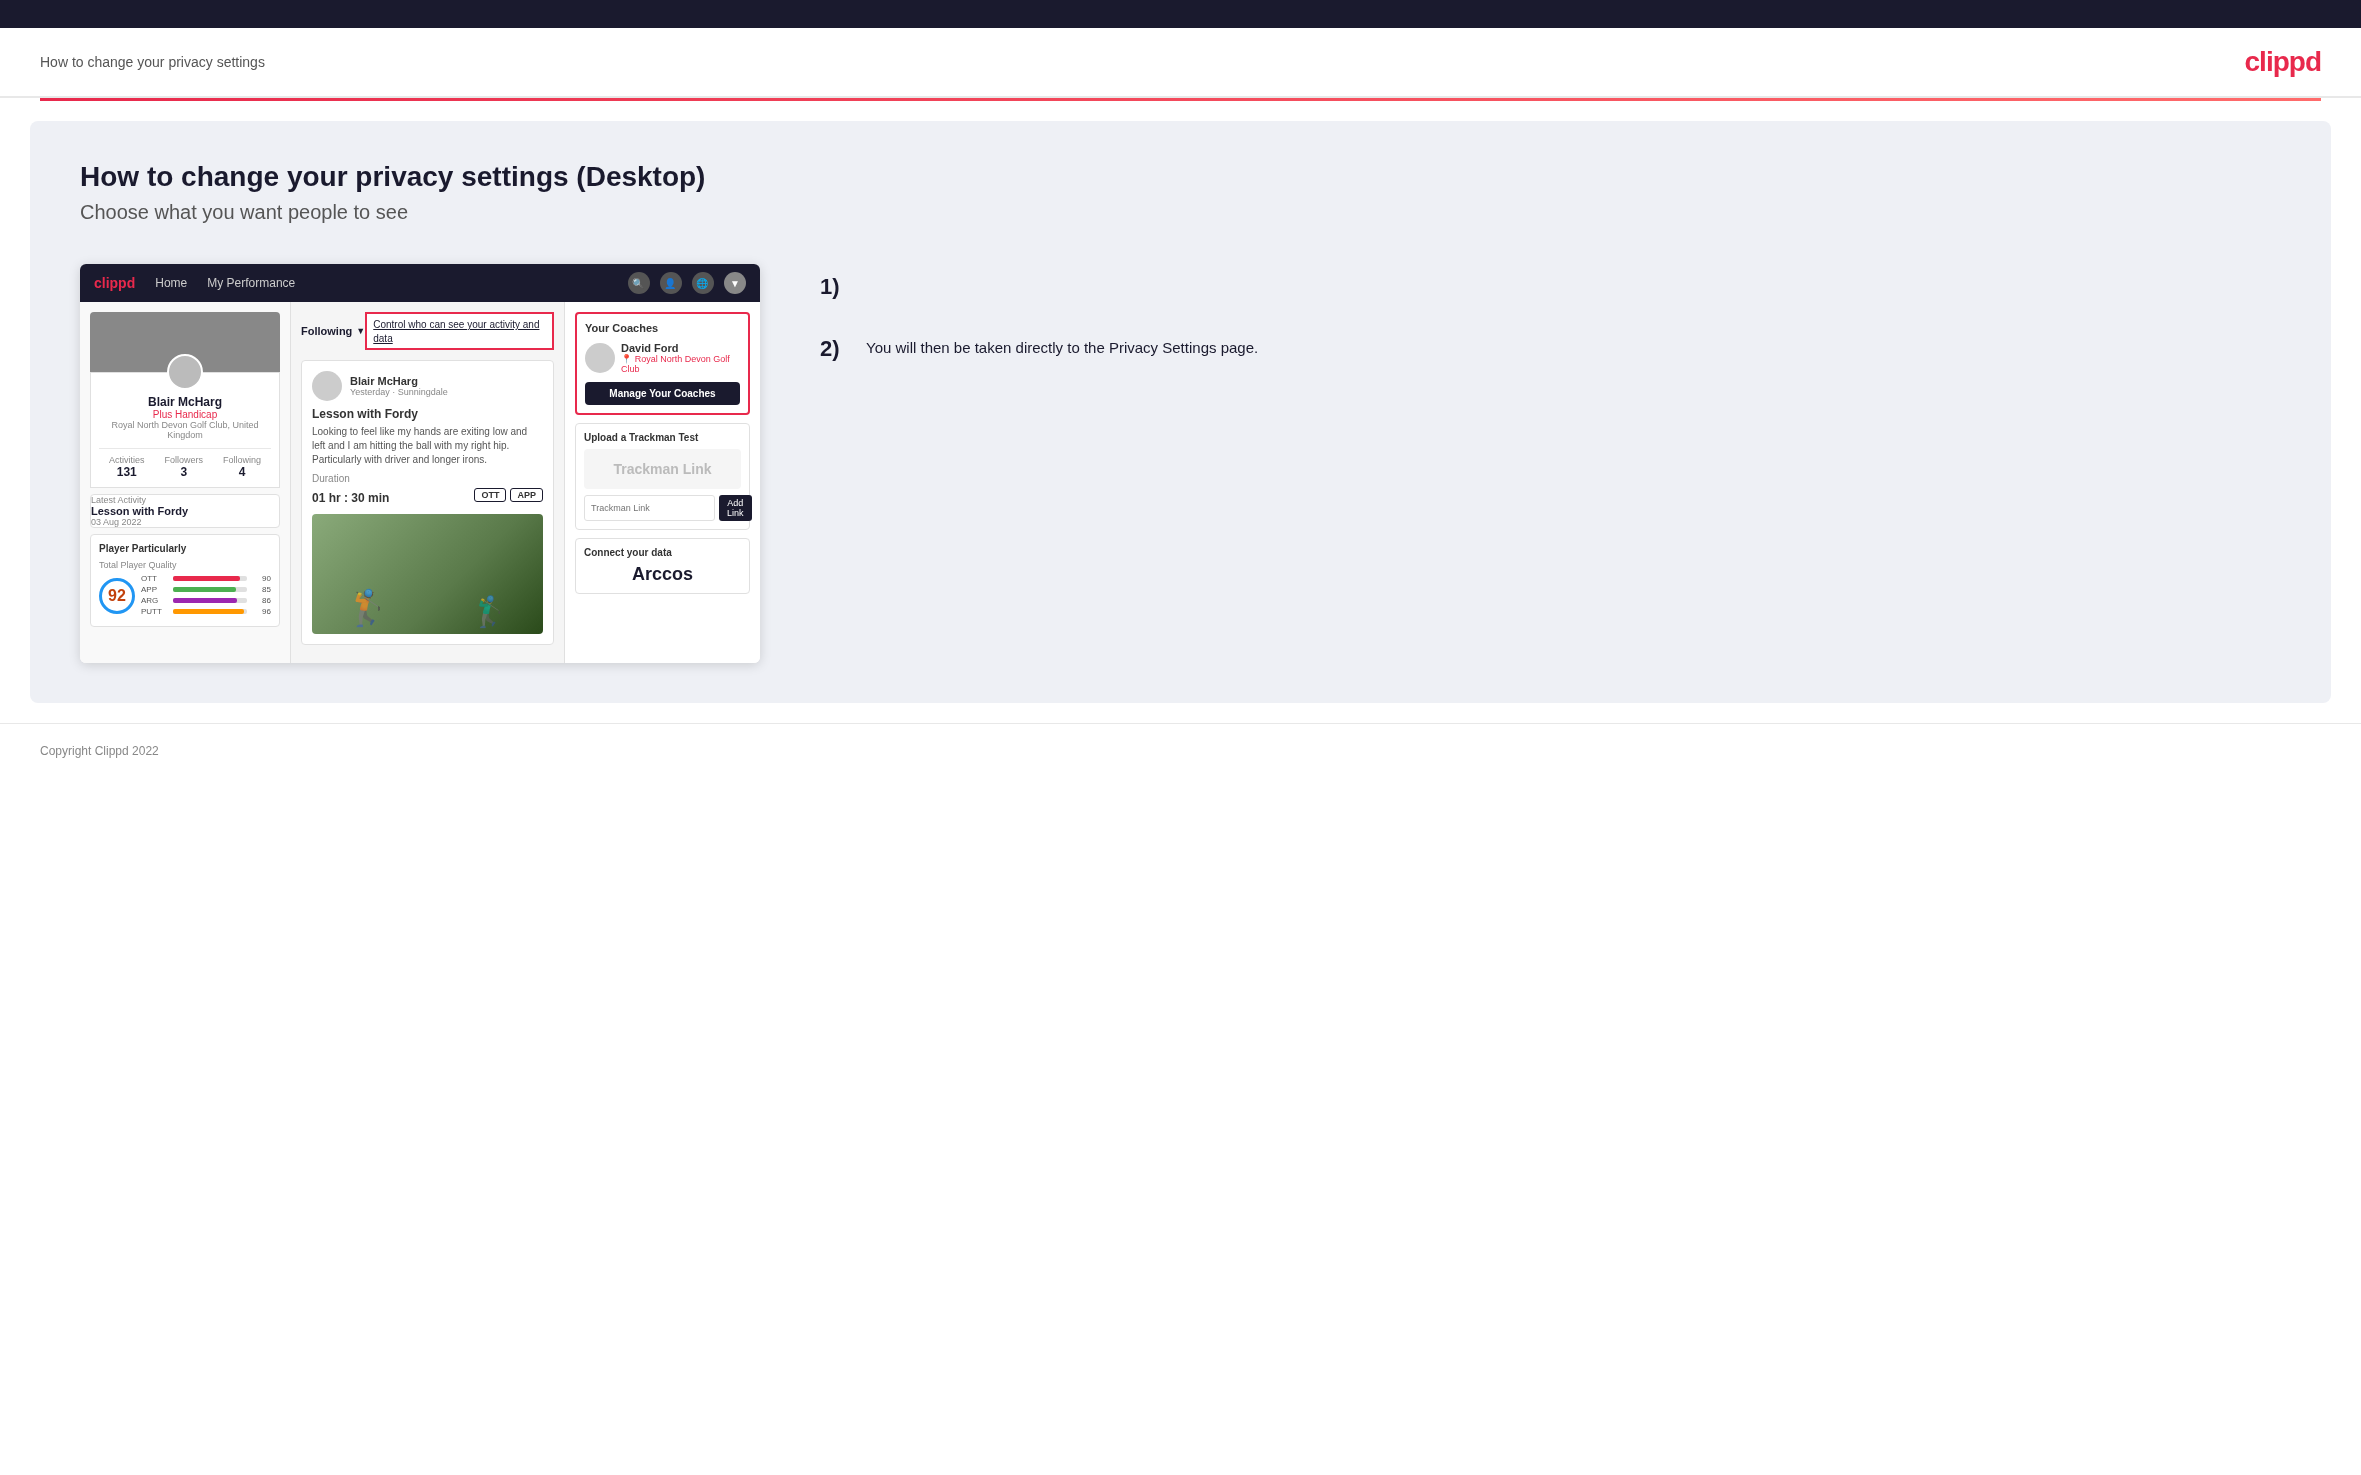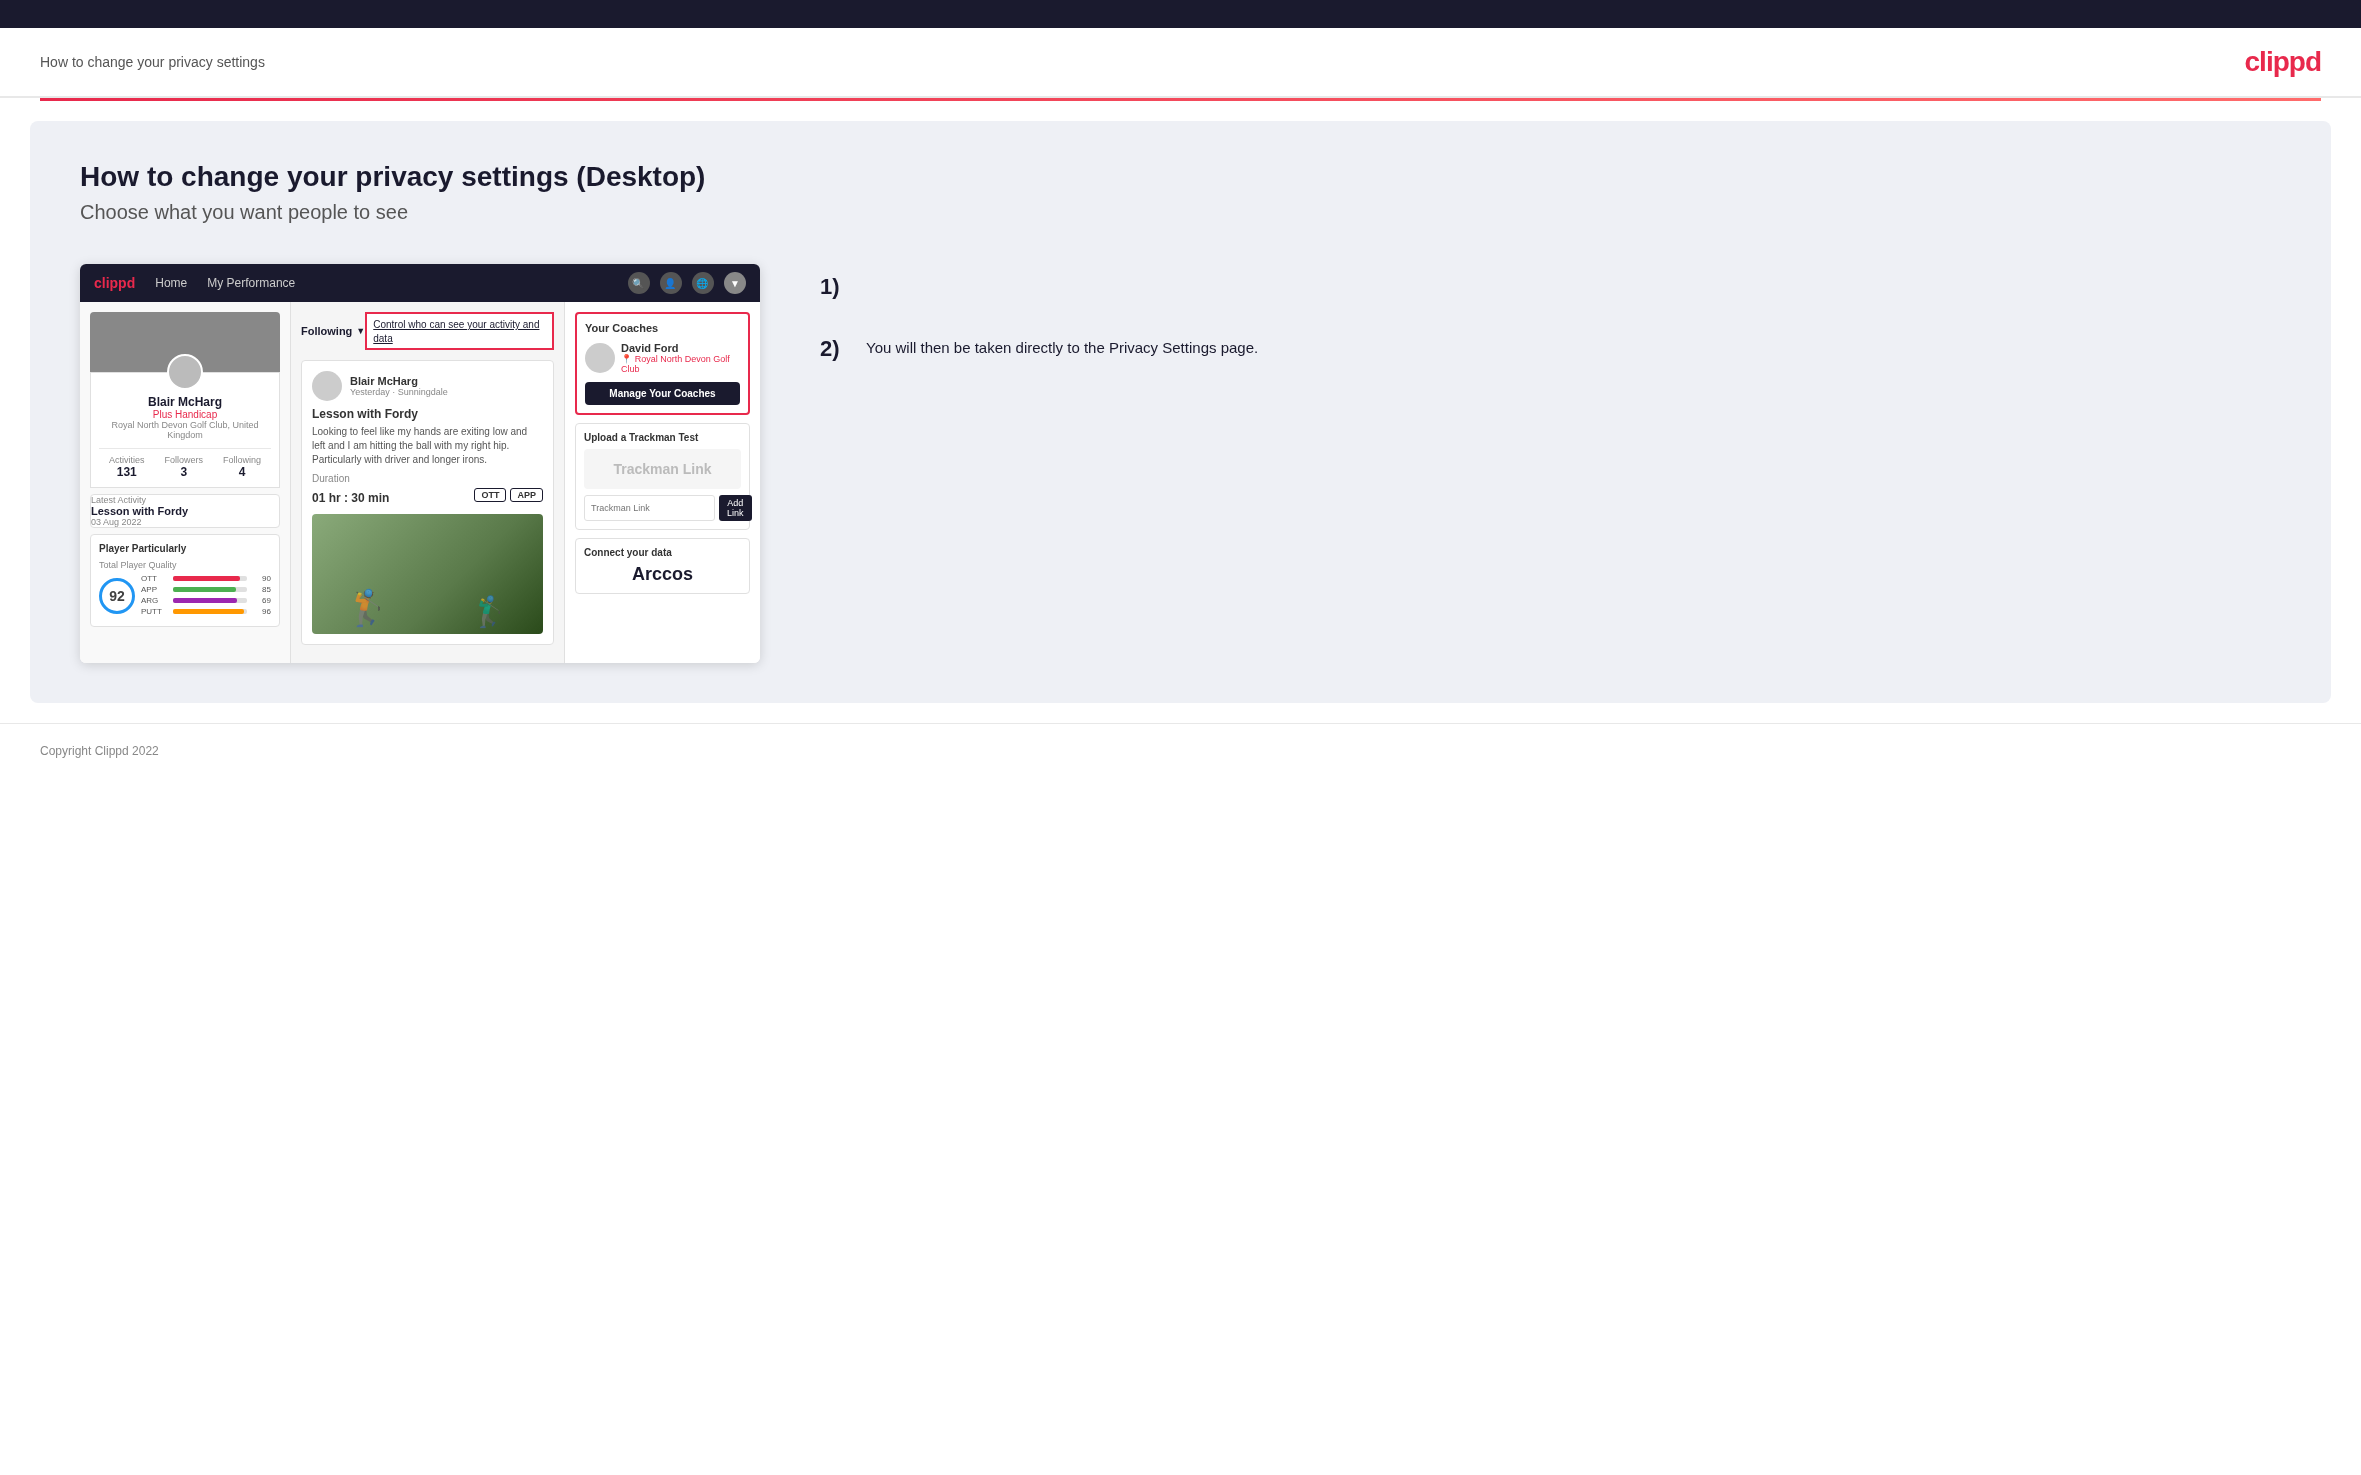--- a/index.html
+++ b/index.html
@@ -210,22 +210,22 @@
     }
     .quality-circle {
       width: 36px;
       height: 36px;
       border-radius: 50%;
       border: 3px solid #2196F3;
       display: flex;
       align-items: center;
       justify-content: center;
       font-weight: 700;
-      font-size: 14px;
-      color: #404040;
+      font-size: 16px;
+      color: #c2410c;
       flex-shrink: 0;
     }
     .quality-bars { flex: 1; }
     .quality-bar-row {
       display: flex;
       align-items: center;
       gap: 4px;
       margin-bottom: 2px;
     }
     .qb-label { font-size: 8px; width: 28px; color: #555; }
@@ -522,21 +522,21 @@
                   <div class="qb-bar-bg">
                       <div class="qb-bar" style="width:85%;background:#4caf50;"></div>
                     </div>
                   <span class="qb-val">85</span>
                 </div>
                 <div class="quality-bar-row">
                   <span class="qb-label">ARG</span>
                   <div class="qb-bar-bg">
                       <div class="qb-bar" style="width:86%;background:#9c27b0;"></div>
                     </div>
-                  <span class="qb-val">69</span>
+                  <span class="qb-val">86</span>
                 </div>
                 <div class="quality-bar-row">
                   <span class="qb-label">PUTT</span>
                   <div class="qb-bar-bg">
                       <div class="qb-bar" style="width:96%;background:#ff9800;"></div>
                     </div>
                   <span class="qb-val">96</span>
                 </div>
               </div>
             </div>

